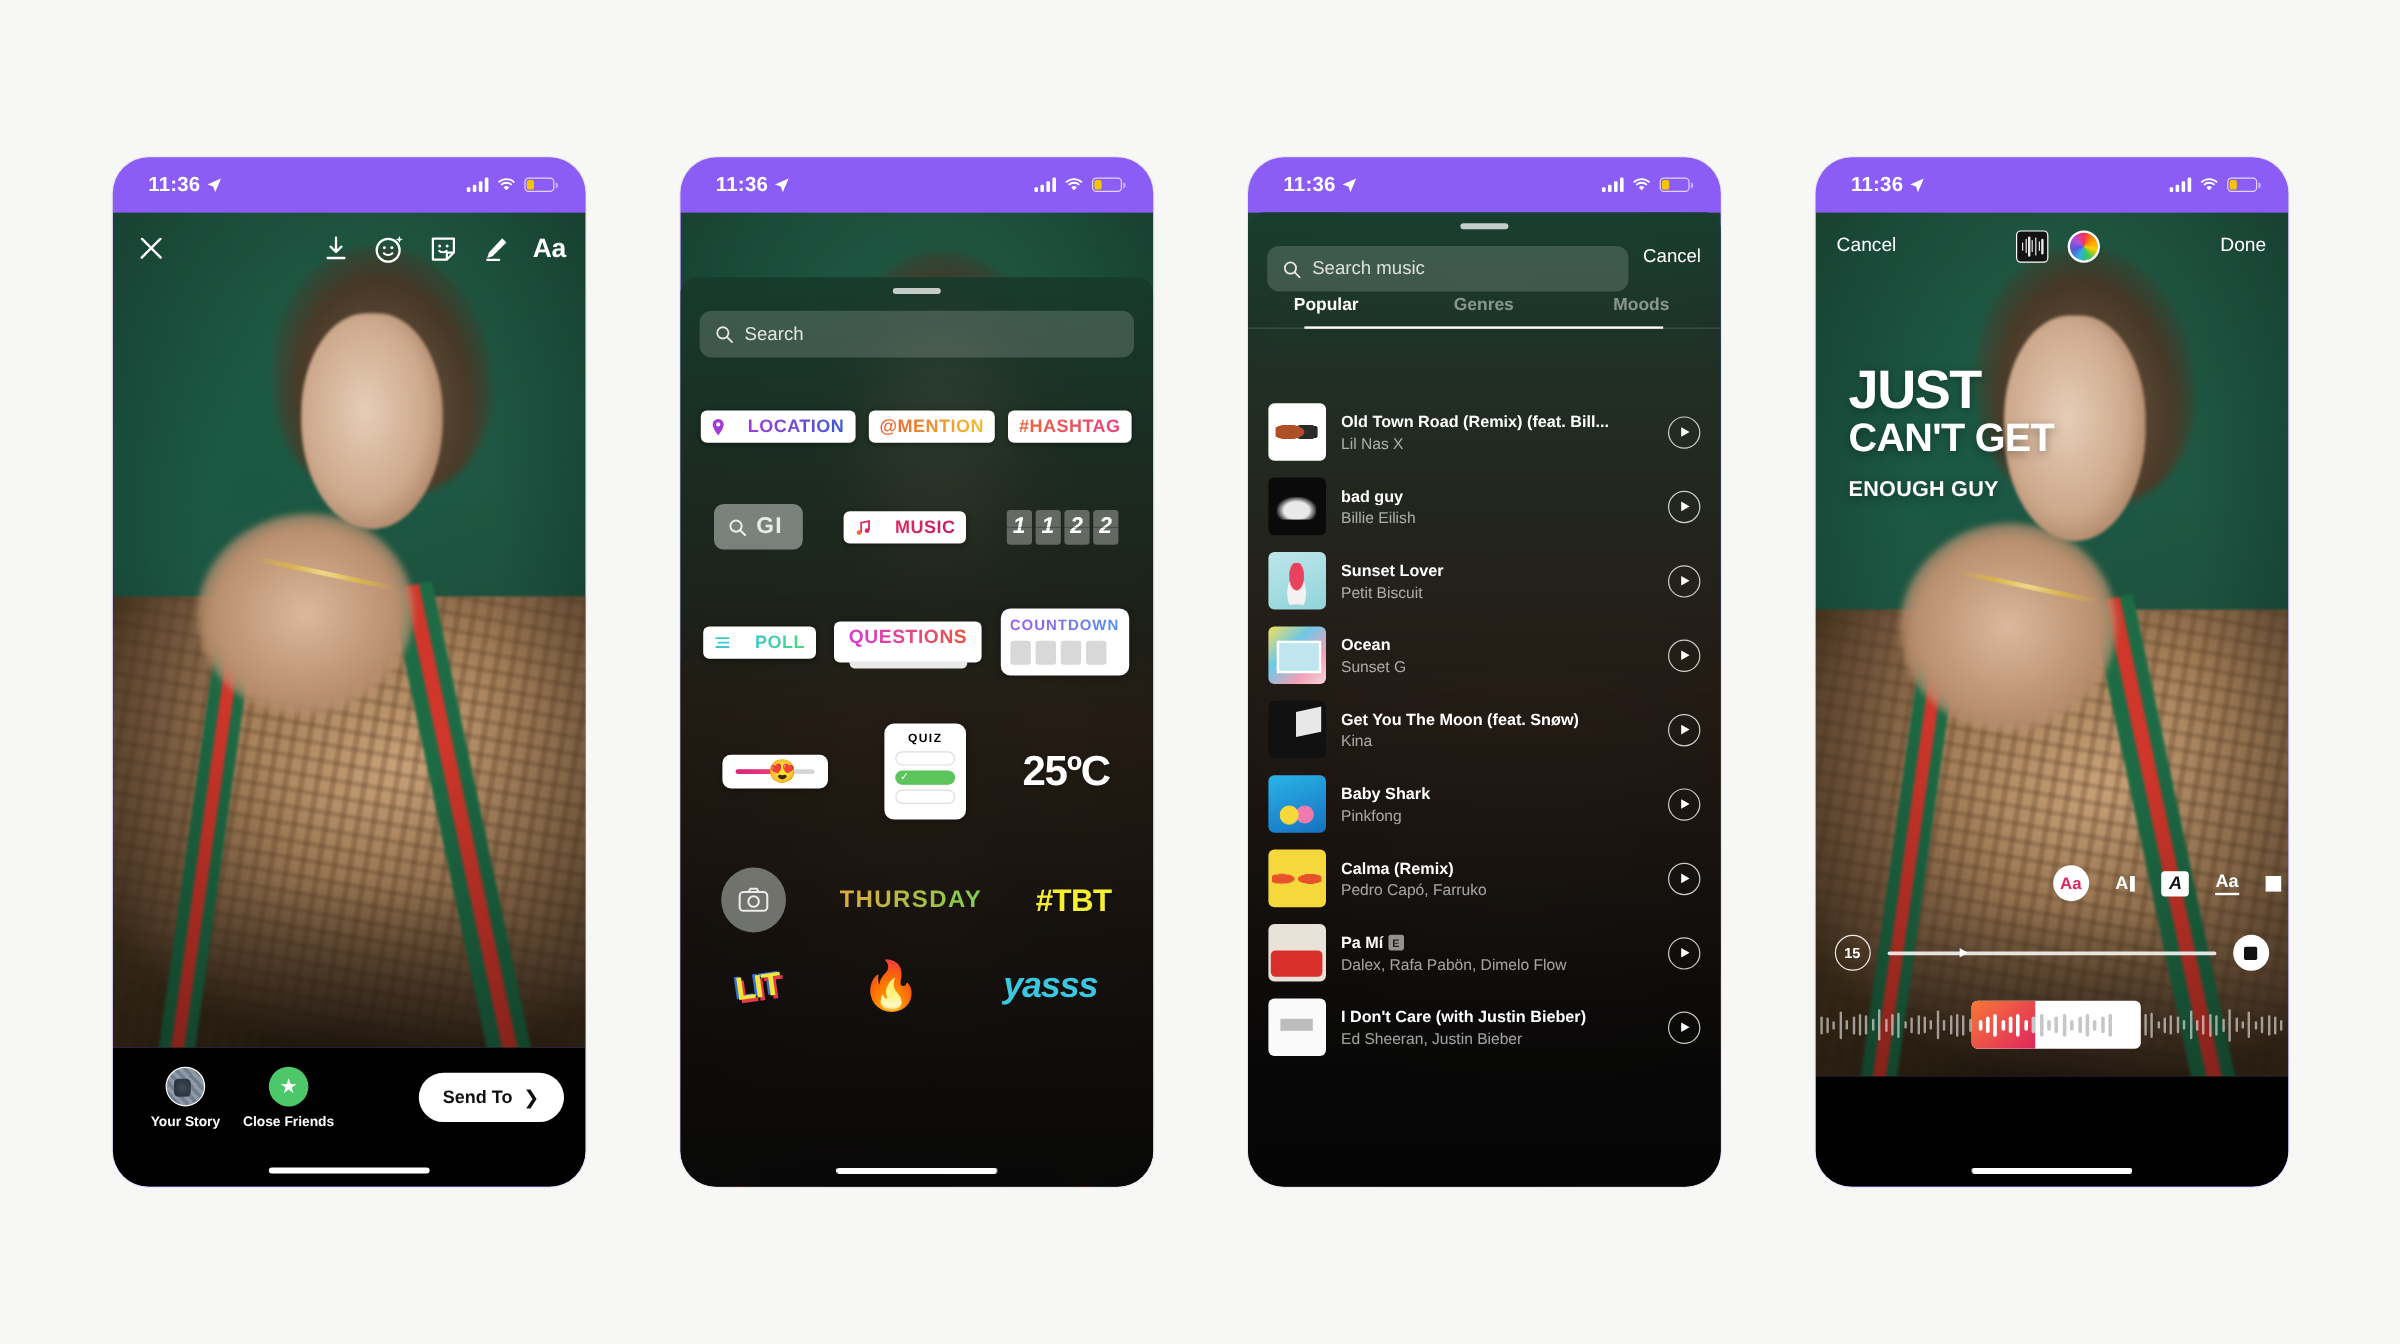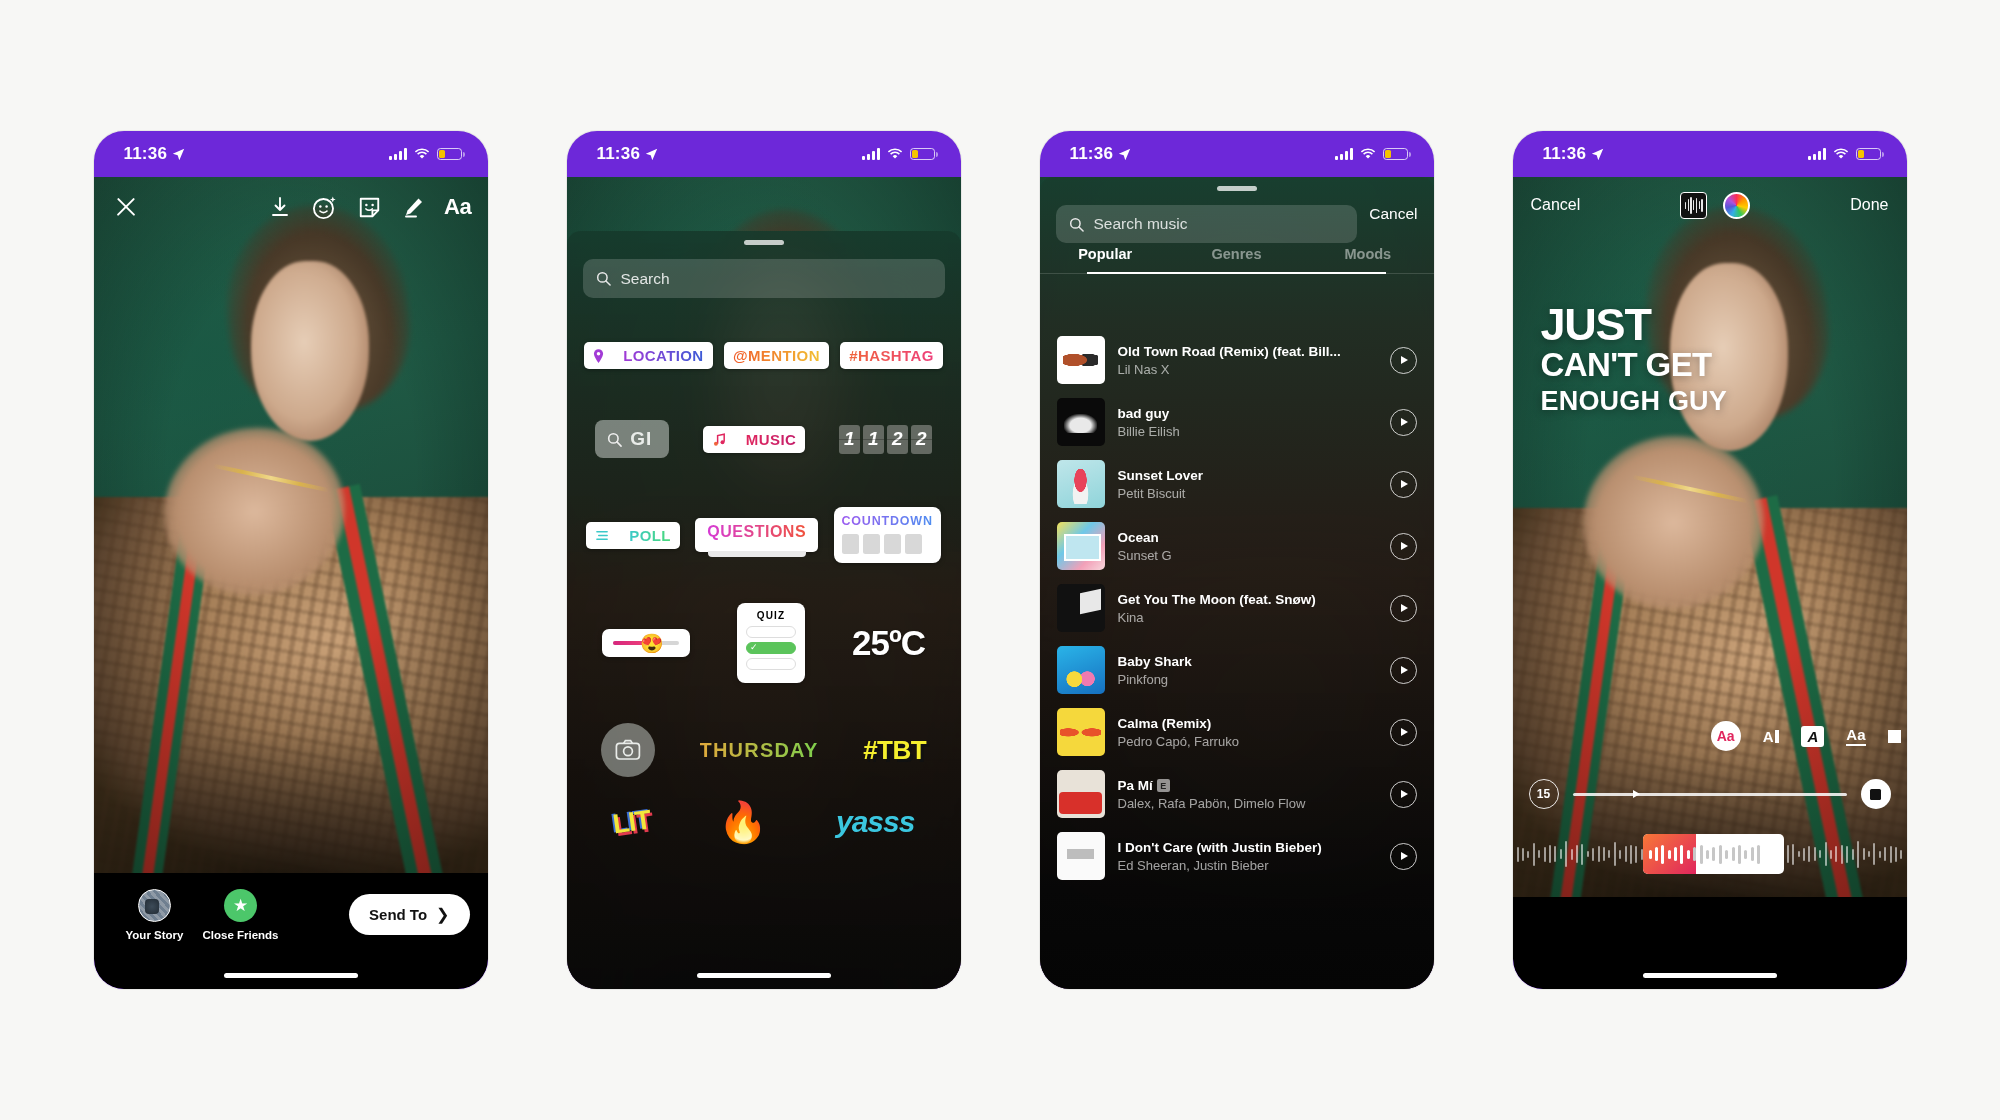--- a/index.html
+++ b/index.html
@@ -16,21 +16,21 @@
     align-items: center;
     justify-content: center;
     gap: 79px;
   }
 
   
   .phone {
     position: relative;
     width: 394px;
     height: 858px;
-    background: #6d28d9;
+    background: #8b5cf6;
     border-radius: 30px;
     overflow: hidden;
     flex: 0 0 auto;
     box-shadow: 0 0 0 1px rgba(0,0,0,.06);
   }
   .screen { position: absolute; inset: 0; overflow: hidden; border-radius: 30px; }
 
   
   .statusbar {
     position: absolute; top: 0; left: 0; right: 0;
@@ -331,21 +331,21 @@
   }
   .wave-thumb i { display:block; width:1.4px; background:rgba(255,255,255,.9); border-radius:1px; }
   .colorwheel {
     width:27px; height:27px; border-radius:50%;
     background: conic-gradient(#ff2d55,#ff9500,#ffcc00,#34c759,#32ade6,#5856d6,#af52de,#ff2d55);
     border:2px solid #fff;
   }
   .bigtext { position:absolute; left:28px; top:172px; z-index:25; color:#fff; text-shadow:0 2px 8px rgba(0,0,0,.35); }
   .bt1 { font-size:45px; font-weight:bold; letter-spacing:-1.2px; line-height:.96; }
   .bt2 { font-size:33px; font-weight:bold; letter-spacing:-.6px; line-height:1.05; margin-top:2px;}
-  .bt3 { font-size:27px; font-weight:bold; letter-spacing:.2px; margin-top:3px;}
+  .bt3 { font-size:18px; font-weight:bold; letter-spacing:.2px; margin-top:14px;}
 
   .fontrow { position:absolute; right:0; left:0; bottom:238px; z-index:30; display:flex; align-items:center; justify-content:flex-end; gap:22px; padding-right:6px; }
   .fsel { width:30px; height:30px; border-radius:50%; background:#fff; color:#e0265e; display:flex; align-items:center; justify-content:center; font-size:14px; font-weight:bold; }
   .fopt { color:#fff; font-size:15px; font-weight:bold; display:flex; align-items:center; gap:2px; }
   .fopt .bar { display:inline-block; width:4px; height:13px; background:#fff; }
   .fopt.boxed { background:#fff; color:#111; padding:2px 6px; border-radius:3px; font-style:italic; }
   .fopt.under { border-bottom:2.4px solid #fff; padding-bottom:1px; }
   .fopt.sq { width:13px; height:13px; background:#fff; }
 
   .durrow { position:absolute; left:0; right:0; bottom:180px; z-index:30; display:flex; align-items:center; gap:14px; padding:0 16px; }

